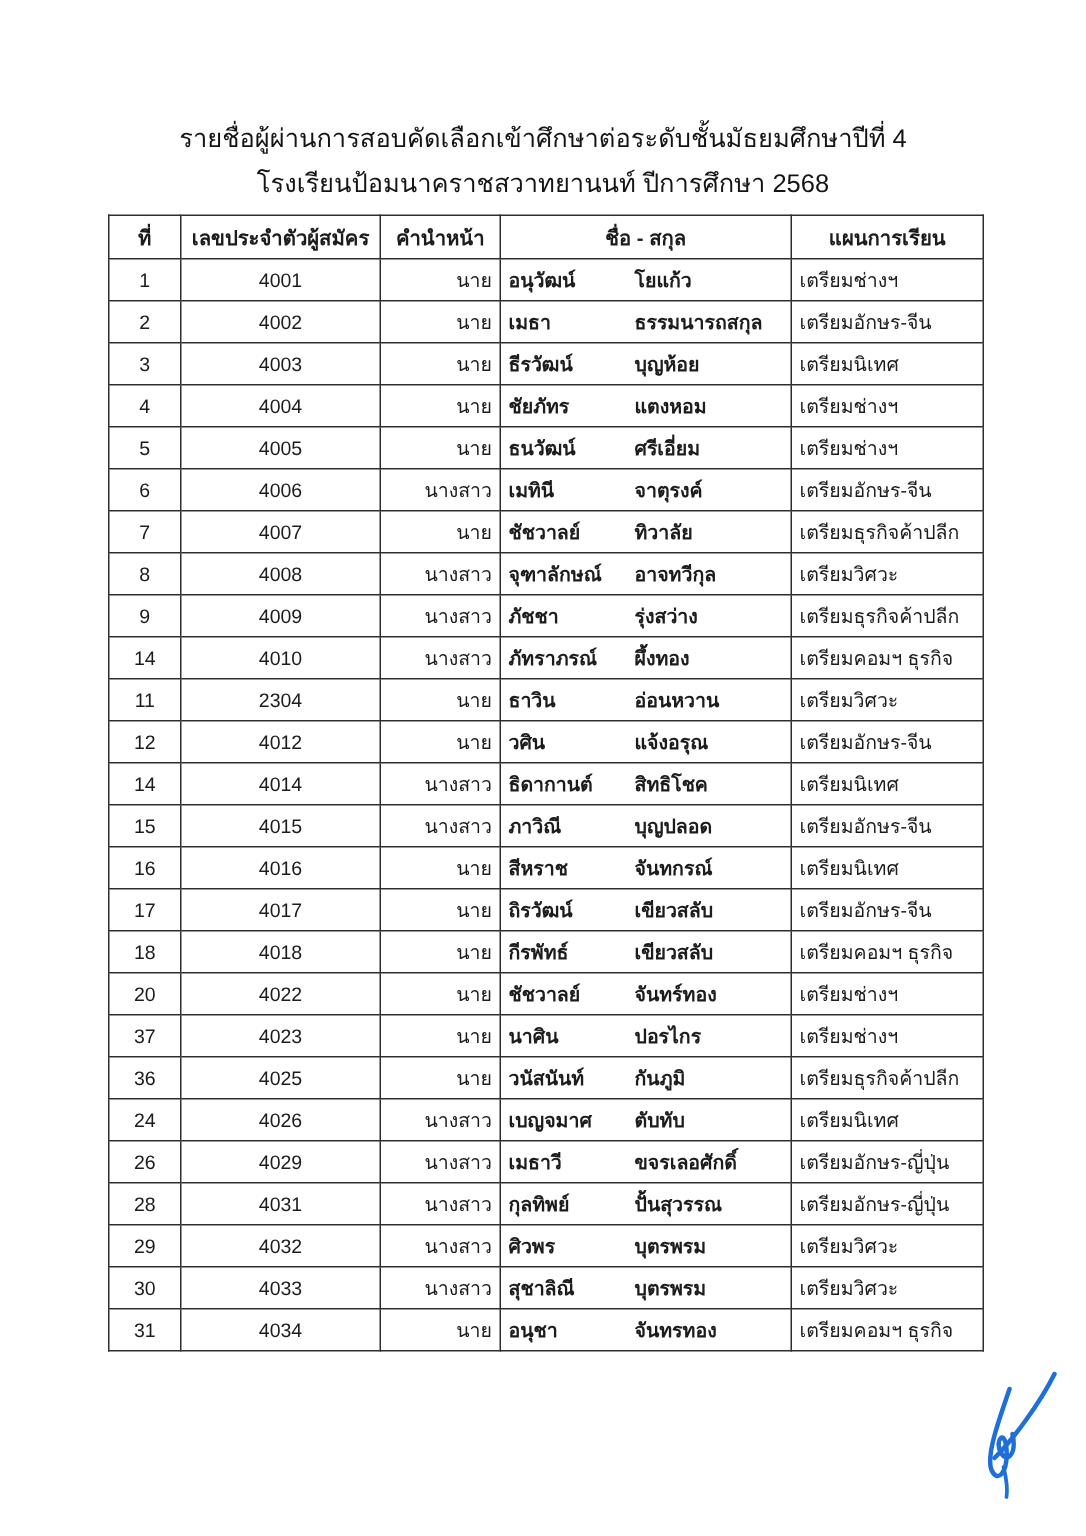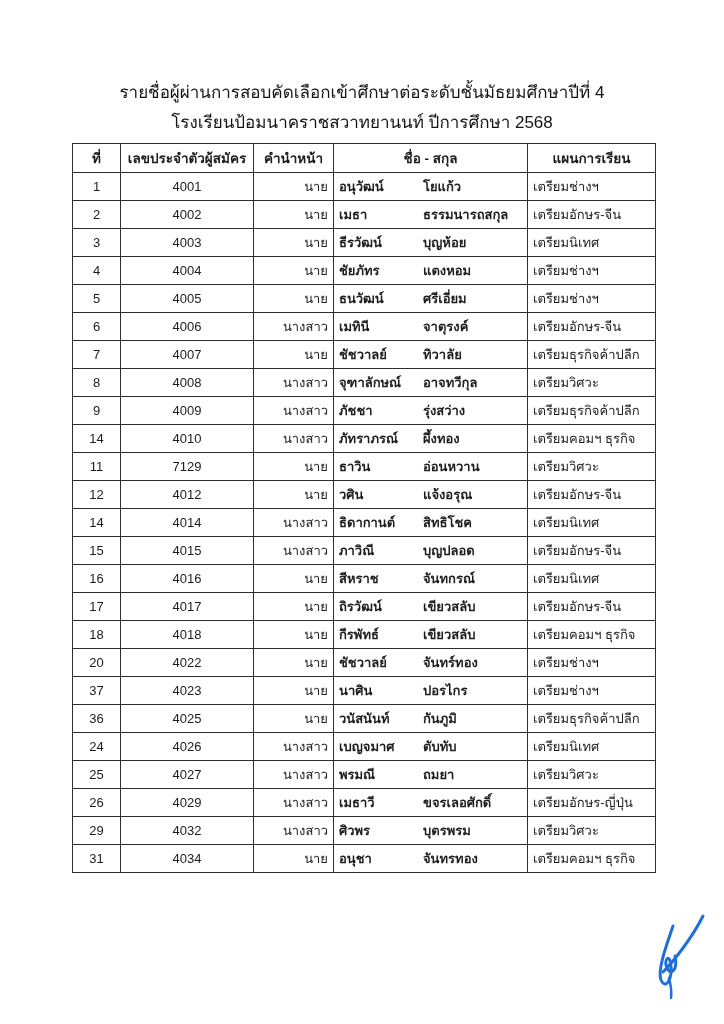--- a/index.html
+++ b/index.html
@@ -190,21 +190,21 @@
       <td class="cell-no">14</td>
       <td class="cell-id">4010</td>
       <td class="cell-prefix">นางสาว</td>
       <td class="cell-name">
         <span class="first-name">ภัทราภรณ์</span><span class="last-name">ผึ้งทอง</span>
       </td>
       <td class="cell-plan">เตรียมคอมฯ ธุรกิจ</td>
     </tr>
         <tr>
       <td class="cell-no">11</td>
-      <td class="cell-id">7129</td>
+      <td class="cell-id">2304</td>
       <td class="cell-prefix">นาย</td>
       <td class="cell-name">
         <span class="first-name">ธาวิน</span><span class="last-name">อ่อนหวาน</span>
       </td>
       <td class="cell-plan">เตรียมวิศวะ</td>
     </tr>
         <tr>
       <td class="cell-no">12</td>
       <td class="cell-id">4012</td>
       <td class="cell-prefix">นาย</td>
@@ -288,43 +288,52 @@
         <tr>
       <td class="cell-no">24</td>
       <td class="cell-id">4026</td>
       <td class="cell-prefix">นางสาว</td>
       <td class="cell-name">
         <span class="first-name">เบญจมาศ</span><span class="last-name">ตับทับ</span>
       </td>
       <td class="cell-plan">เตรียมนิเทศ</td>
     </tr>
         <tr>
-      <td class="cell-no">25</td>
-      <td class="cell-id">4027</td>
-      <td class="cell-prefix">นางสาว</td>
-      <td class="cell-name">
-        <span class="first-name">พรมณี</span><span class="last-name">ถมยา</span>
-      </td>
-      <td class="cell-plan">เตรียมวิศวะ</td>
-    </tr>
-        <tr>
       <td class="cell-no">26</td>
       <td class="cell-id">4029</td>
       <td class="cell-prefix">นางสาว</td>
       <td class="cell-name">
         <span class="first-name">เมธาวี</span><span class="last-name">ขจรเลอศักดิ์</span>
       </td>
       <td class="cell-plan">เตรียมอักษร-ญี่ปุ่น</td>
     </tr>
         <tr>
+      <td class="cell-no">28</td>
+      <td class="cell-id">4031</td>
+      <td class="cell-prefix">นางสาว</td>
+      <td class="cell-name">
+        <span class="first-name">กุลทิพย์</span><span class="last-name">ปั้นสุวรรณ</span>
+      </td>
+      <td class="cell-plan">เตรียมอักษร-ญี่ปุ่น</td>
+    </tr>
+        <tr>
       <td class="cell-no">29</td>
       <td class="cell-id">4032</td>
       <td class="cell-prefix">นางสาว</td>
       <td class="cell-name">
         <span class="first-name">ศิวพร</span><span class="last-name">บุตรพรม</span>
+      </td>
+      <td class="cell-plan">เตรียมวิศวะ</td>
+    </tr>
+        <tr>
+      <td class="cell-no">30</td>
+      <td class="cell-id">4033</td>
+      <td class="cell-prefix">นางสาว</td>
+      <td class="cell-name">
+        <span class="first-name">สุชาลิณี</span><span class="last-name">บุตรพรม</span>
       </td>
       <td class="cell-plan">เตรียมวิศวะ</td>
     </tr>
         <tr>
       <td class="cell-no">31</td>
       <td class="cell-id">4034</td>
       <td class="cell-prefix">นาย</td>
       <td class="cell-name">
         <span class="first-name">อนุชา</span><span class="last-name">จันทรทอง</span>
       </td>

